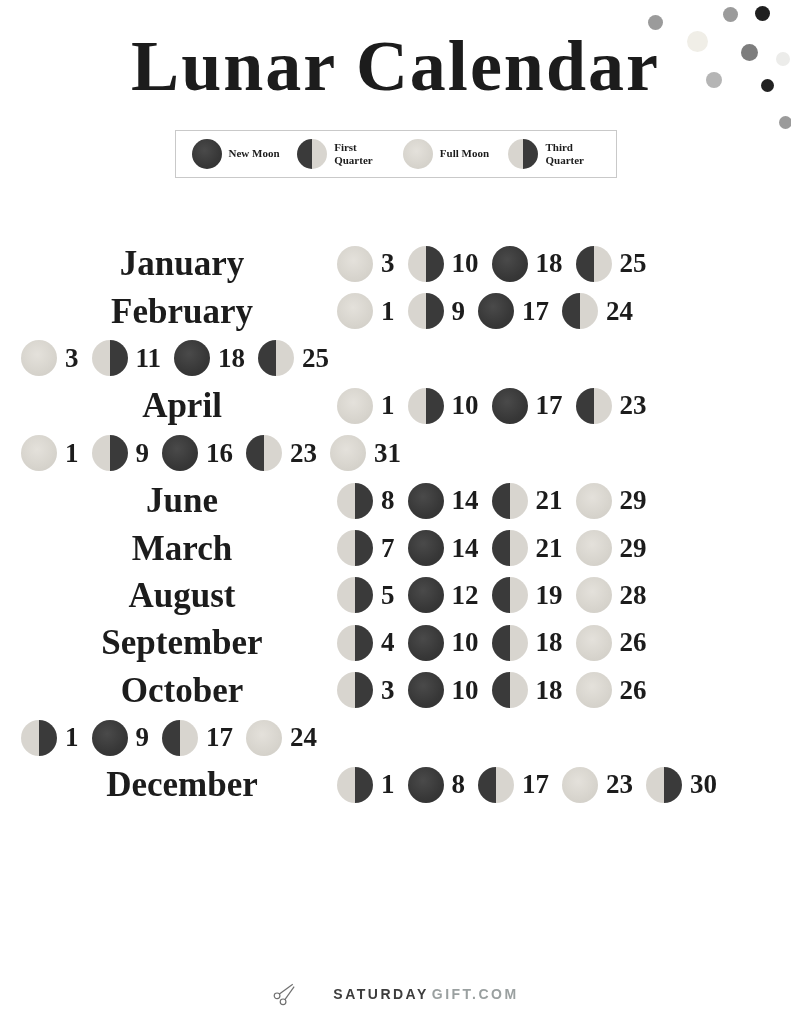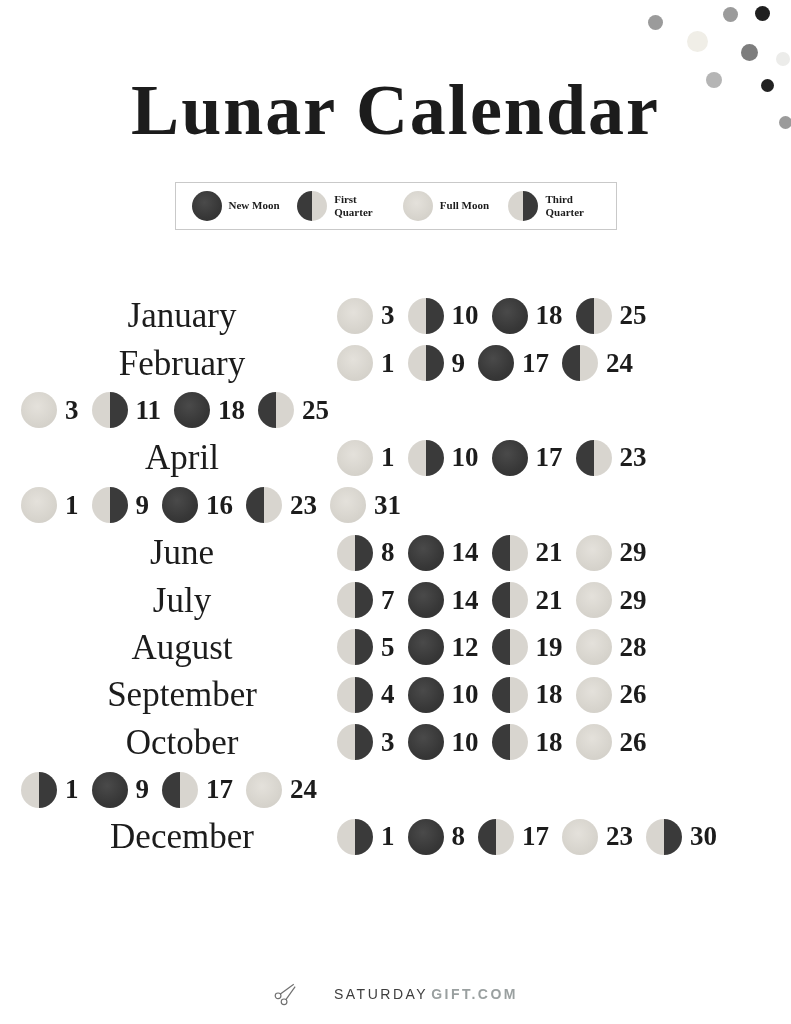--- a/index.html
+++ b/index.html
@@ -11,59 +11,59 @@
     --footer-light:#9aa0a0;
   }
   *{box-sizing:border-box;}
   html,body{margin:0;padding:0;}
   body{
     width:791px;height:1024px;position:relative;overflow:hidden;
     background:#ffffff;color:var(--text);
     font-family:"Liberation Serif",serif;
   }
   .title{
-    text-align:center;padding-top:74px;font-size:72px;font-weight:700;
+    text-align:center;padding-top:30px;font-size:72px;font-weight:700;
     letter-spacing:2px;line-height:1;white-space:nowrap;
   }
   .year{
     text-align:center;font-size:50px;font-weight:700;margin-top:16px;
     letter-spacing:3px;line-height:1;
   }
   .legend{
-    width:442px;height:48px;margin:36px auto 0;
+    width:442px;height:48px;margin:28px auto 0;
     border:1px solid var(--legend-border);
     display:flex;align-items:center;justify-content:space-between;
     padding:6px 16px;
   }
   .legend-item{display:flex;align-items:center;gap:7px;}
   .legend-label{font-size:11px;font-weight:700;line-height:1.2;width:54px;}
   .moon{
     width:36px;height:36px;border-radius:50%;flex:none;
   }
   .legend .moon{width:30px;height:30px;}
   .moon.new{background:radial-gradient(circle at 42% 38%, #4a4a4a 0%, #373737 60%, #2f2f2f 100%);}
   .moon.full{background:radial-gradient(circle at 45% 40%, #e4e1db 0%, #d7d4cd 60%, #cecbc4 100%);}
   .moon.first_quarter{background:linear-gradient(90deg, var(--moon-dark) 0 50%, var(--moon-light) 50% 100%);}
   .moon.third_quarter{background:linear-gradient(90deg, var(--moon-light) 0 50%, var(--moon-dark) 50% 100%);}
   .months{margin-top:62px;}
   .month-row{display:flex;align-items:center;height:47.4px;}
   .month-name{
     margin-left:48px;width:268px;text-align:center;
-    font-size:35px;font-weight:400;line-height:1;white-space:nowrap;
+    font-size:35px;font-weight:700;line-height:1;white-space:nowrap;
   }
   .events{display:flex;align-items:center;margin-left:21px;}
   .event{display:flex;align-items:center;margin-right:13px;}
   .event .day{font-size:27px;font-weight:700;margin-left:8px;line-height:1;}
   .footer{
     position:absolute;top:982px;left:0;right:0;
     display:flex;align-items:center;justify-content:center;gap:3px;
     font-family:"Liberation Sans",sans-serif;font-size:14px;
   }
   .footer .scissors{display:inline-flex;margin-right:2px;}
-  .footer .brand-bold{font-weight:400;letter-spacing:2.5px;color:var(--footer-bold);margin-left:32px;}
+  .footer .brand-bold{font-weight:700;letter-spacing:2.5px;color:var(--footer-bold);margin-left:32px;}
   .footer .brand-light{font-weight:700;letter-spacing:2.5px;color:var(--footer-light);}
   .dot{position:absolute;border-radius:50%;}
 </style>
 </head>
 <body>
 
 <div class="page">
 
   <div class="title">Lunar Calendar</div>
 
@@ -209,21 +209,21 @@
             <span class="moon first_quarter"></span>
             <span class="day">21</span>
           </div>
           <div class="event">
             <span class="moon full"></span>
             <span class="day">29</span>
           </div>
         </div>
       </div>
       <div class="month-row">
-        <div class="month-name">July</div>
+        <div class="month-name">March</div>
         <div class="events">
           <div class="event">
             <span class="moon third_quarter"></span>
             <span class="day">7</span>
           </div>
           <div class="event">
             <span class="moon new"></span>
             <span class="day">14</span>
           </div>
           <div class="event">

